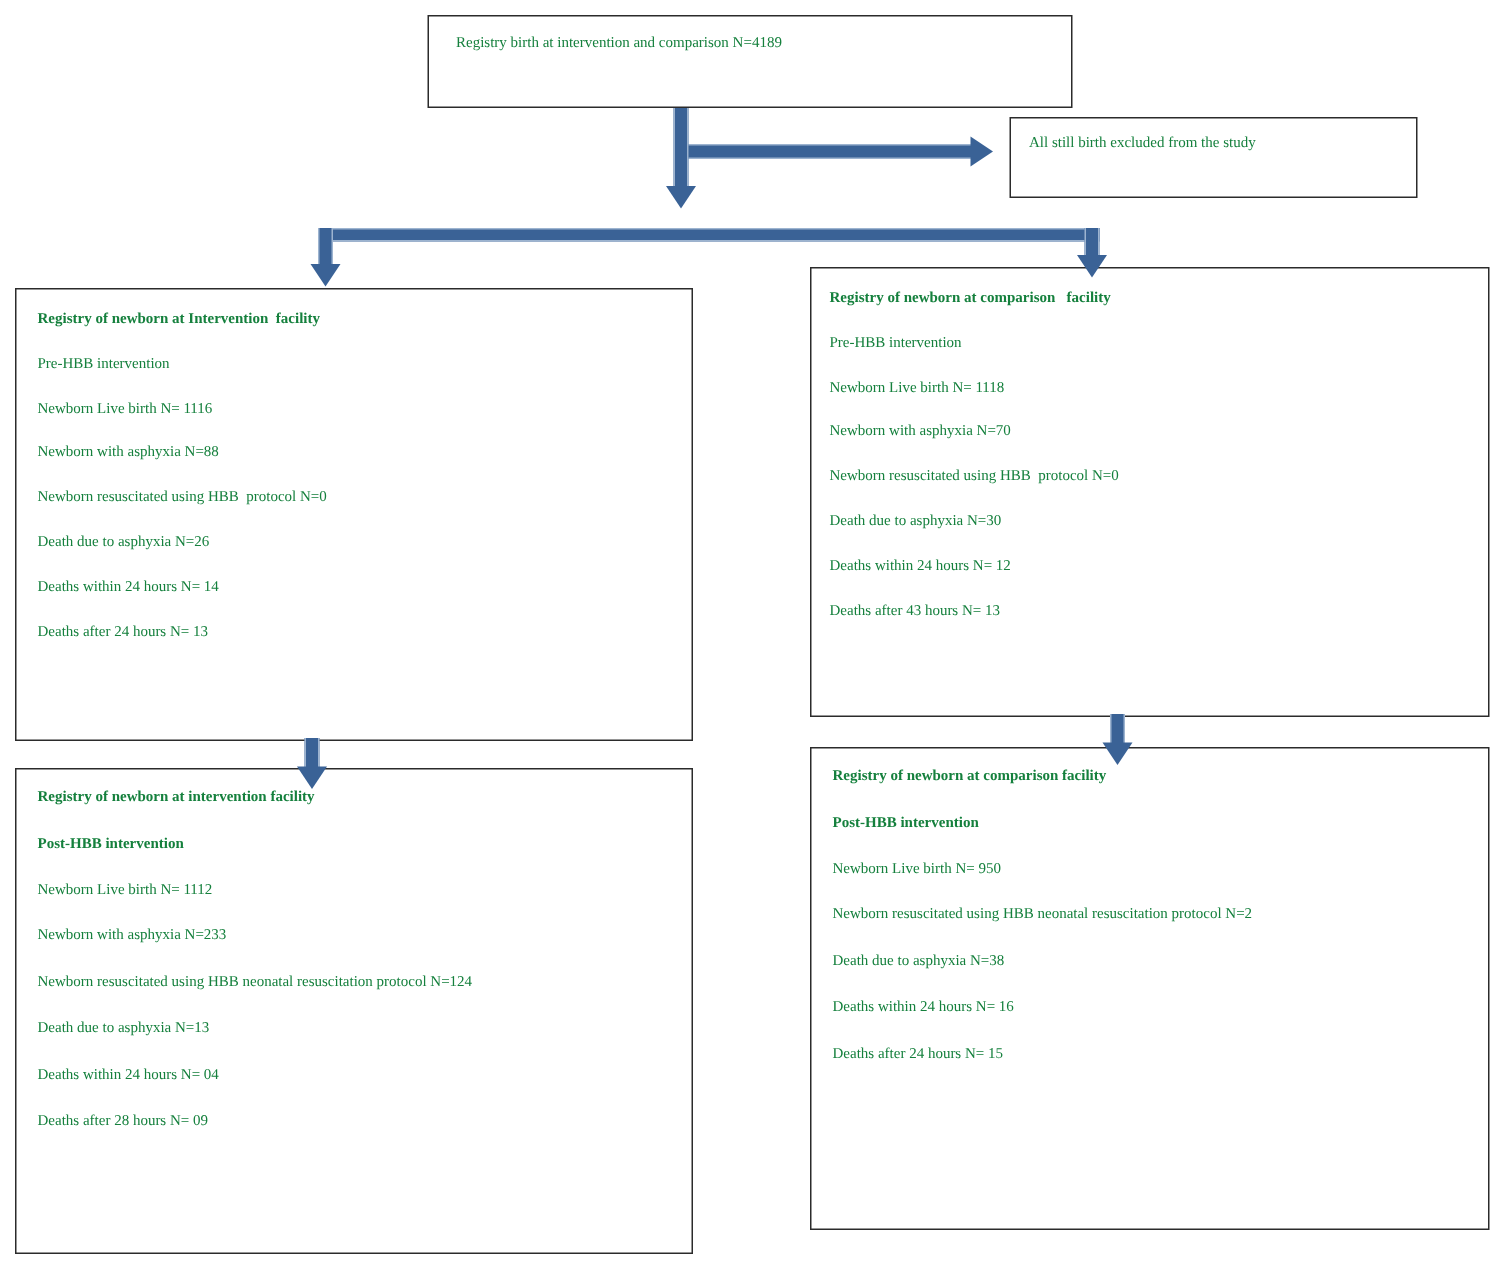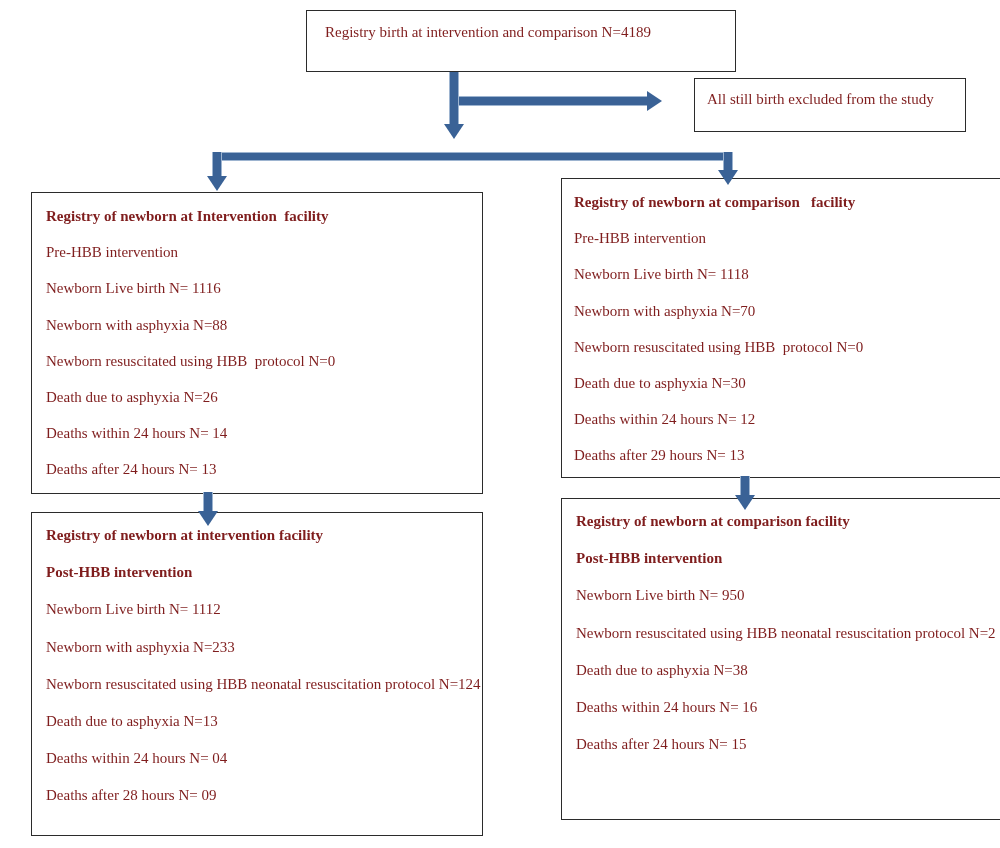--- a/index.html
+++ b/index.html
@@ -13,24 +13,23 @@
     height: 848px;
     background: #ffffff;
     font-family: "Liberation Serif", "DejaVu Serif", serif;
     overflow: hidden;
   }
   .box {
     position: absolute;
     box-sizing: border-box;
     border: 1.6px solid #2b2b2b;
     background: #ffffff;
-    color: #7f1d1d;
-    font-size: 15px;
+    color: #15803d;
+    font-size: 10px;
     line-height: 1.28;
-    margin-left: 21px;
   }
   .box .title {
     font-weight: bold;
   }
   .box .line {
     white-space: pre-wrap;
   }
   
   #box-registry-birth {
     left: 285px; top: 10px; width: 430px; height: 62px;
@@ -142,21 +141,21 @@
   </div>
 
   <div class="box" id="box-comparison-pre">
     <div class="line title">Registry of newborn at comparison   facility</div>
     <div class="line">Pre-HBB intervention</div>
     <div class="line">Newborn Live birth N= 1118</div>
     <div class="line">Newborn with asphyxia N=70</div>
     <div class="line">Newborn resuscitated using HBB  protocol N=0</div>
     <div class="line">Death due to asphyxia N=30</div>
     <div class="line">Deaths within 24 hours N= 12</div>
-    <div class="line">Deaths after 29 hours N= 13</div>
+    <div class="line">Deaths after 43 hours N= 13</div>
   </div>
 
   <div class="box" id="box-intervention-post">
     <div class="line title">Registry of newborn at intervention facility</div>
     <div class="line title">Post-HBB intervention</div>
     <div class="line">Newborn Live birth N= 1112</div>
     <div class="line">Newborn with asphyxia N=233</div>
     <div class="line">Newborn resuscitated using HBB neonatal resuscitation protocol N=124</div>
     <div class="line">Death due to asphyxia N=13</div>
     <div class="line">Deaths within 24 hours N= 04</div>

